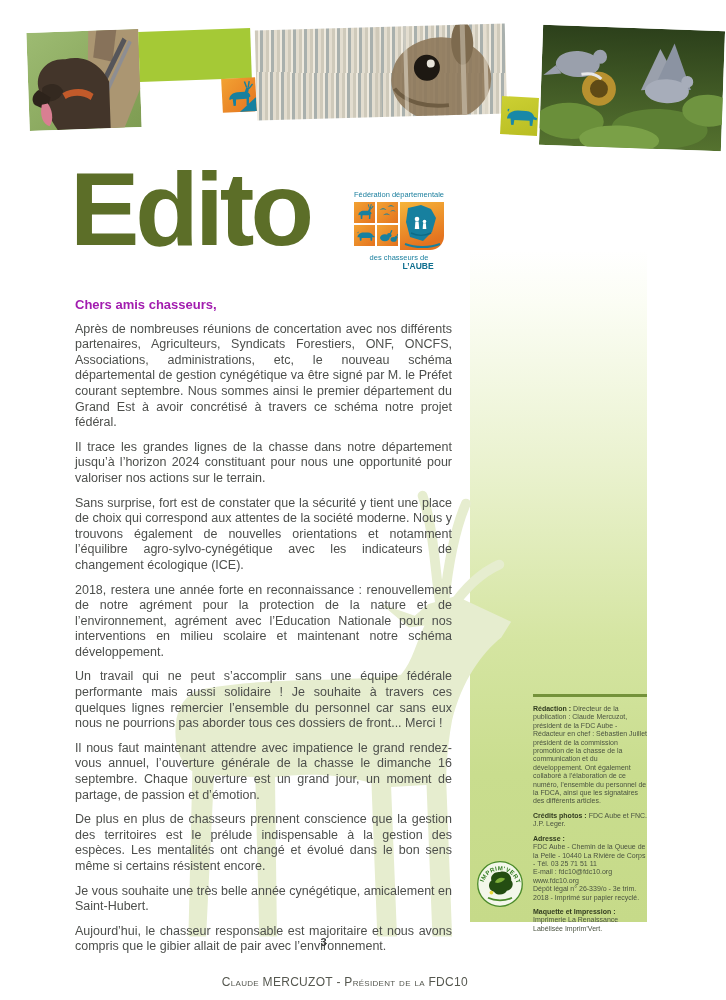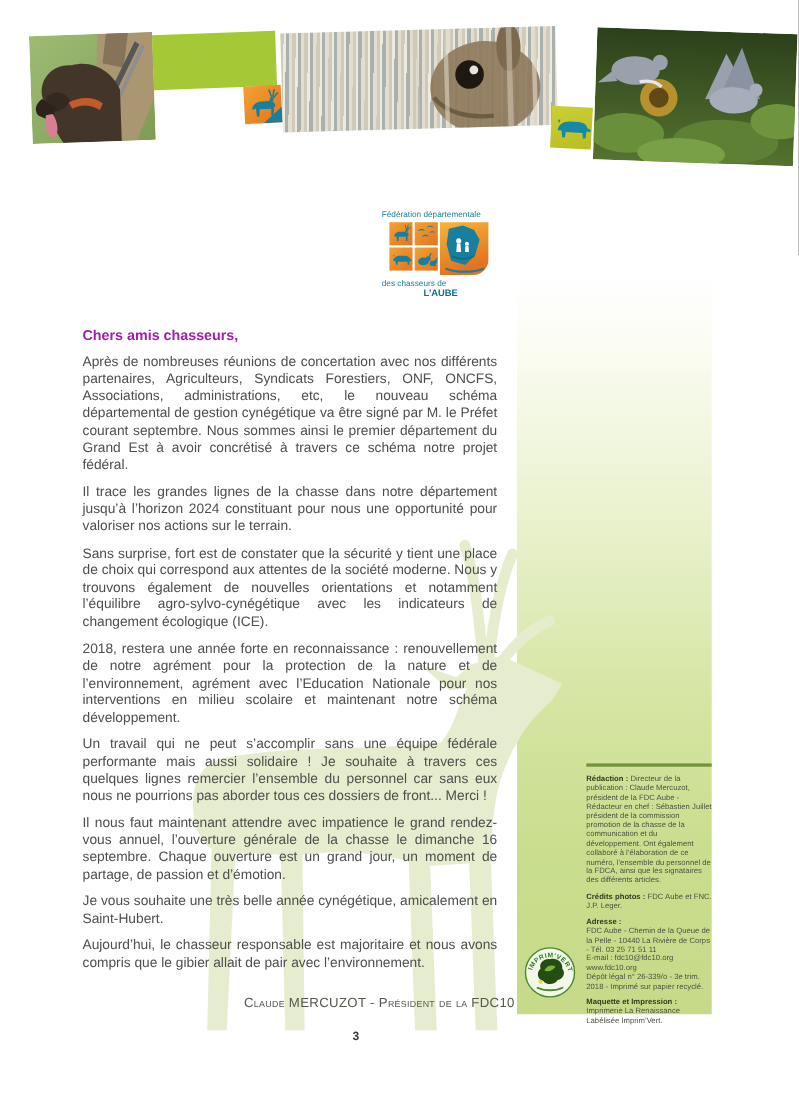--- a/index.html
+++ b/index.html
@@ -20,21 +20,21 @@
     background:repeating-linear-gradient(92deg,#cfcabb 0 3px,#efeade 3px 5px,#a9b0ad 5px 8px,#e3ddcf 8px 11px);}
   .tile-boar{left:501px;top:97px;width:37px;height:38px;transform:rotate(3deg);background:linear-gradient(160deg,#ccd033 0%,#b9bd22 100%);}
   .photo-pigeons{left:541px;top:28px;width:182px;height:120px;transform:rotate(2deg);}
   
   .page-title{
     position:absolute;left:70px;top:156px;margin:0;
     font-size:104px;line-height:1.02;font-weight:bold;letter-spacing:-4px;
     color:#5c6e28;
   }
   .fdc-logo{position:absolute;left:347px;top:190px;width:104px;}
-  .logo-top,.logo-bottom{font-size:7.5px;color:#1b7f9e;line-height:9px;}
+  .logo-top,.logo-bottom{font-size:7.5px;color:#1b7f9e;text-align:center;line-height:9px;}
   .logo-bottom b{color:#0f6f8f;font-size:8.5px;padding-left:38px;}
   .logo-grid{display:flex;gap:2px;justify-content:center;margin:3px 0;}
   .logo-col{display:flex;flex-direction:column;gap:2px;}
   .logo-row{display:flex;gap:2px;}
   .logo-sq{width:21px;height:21px;background:linear-gradient(135deg,#f2a233 0%,#e4731f 100%);}
   .logo-sq svg{display:block;width:100%;height:100%;}
   .logo-map{width:44px;height:48px;background:linear-gradient(160deg,#f6b53a 0%,#e4731f 80%);border-radius:0 0 14px 0;}
   .logo-map svg{display:block;width:100%;height:100%;}
   
   .green-panel{
@@ -172,20 +172,21 @@
         <path d="M14,40 L2,50 L20,48 Z"></path>
         <path d="M118,20 L100,62 L140,58 Z"></path>
         <path d="M132,14 L150,60 L112,62 Z" fill="#8b93a2"></path>
         <ellipse cx="126" cy="62" rx="22" ry="12" fill="#a7adba"></ellipse>
         <circle cx="146" cy="52" r="6" fill="#a7adba"></circle>
       </g>
       <path d="M40,48 C50,46 56,48 60,52" stroke="#e8e8ea" stroke-width="3" fill="none"></path>
     </svg>
   </div>
 
+  <h1 class="page-title">Edito</h1>
 
   <div class="fdc-logo">
     <div class="logo-top">Fédération départementale</div>
     <div class="logo-grid">
       <div class="logo-col">
         <div class="logo-row">
           <div class="logo-sq">
             <svg viewBox="0 0 24 24">
                 <g fill="#17809f">
                   <use href="#stag-mini"></use>
@@ -253,20 +254,21 @@
   </svg>
 
   <main class="edito-body">
     <p class="salutation">Chers amis chasseurs,</p>
     <p class="par">Après de nombreuses réunions de concertation avec nos différents partenaires, Agriculteurs, Syndicats Forestiers, ONF, ONCFS, Associations, administrations, etc, le nouveau schéma départemental de gestion cynégétique va être signé par M. le Préfet courant septembre. Nous sommes ainsi le premier département du Grand Est à avoir concrétisé à travers ce schéma notre projet fédéral.</p>
     <p class="par">Il trace les grandes lignes de la chasse dans notre département jusqu’à l’horizon 2024 constituant pour nous une opportunité pour valoriser nos actions sur le terrain.</p>
     <p class="par">Sans surprise, fort est de constater que la sécurité y tient une place de choix qui correspond aux attentes de la société moderne. Nous y trouvons également de nouvelles orientations et notamment l’équilibre agro-sylvo-cynégétique avec les indicateurs de changement écologique (ICE).</p>
     <p class="par">2018, restera une année forte en reconnaissance : renouvellement de notre agrément pour la protection de la nature et de l’environnement, agrément avec l’Education Nationale pour nos interventions en milieu scolaire et maintenant notre schéma développement.</p>
     <p class="par">Un travail qui ne peut s’accomplir sans une équipe fédérale performante mais aussi solidaire ! Je souhaite à travers ces quelques lignes remercier l’ensemble du personnel car sans eux nous ne pourrions pas aborder tous ces dossiers de front... Merci !</p>
     <p class="par">Il nous faut maintenant attendre avec impatience le grand rendez-vous annuel, l’ouverture générale de la chasse le dimanche 16 septembre. Chaque ouverture est un grand jour, un moment de partage, de passion et d’émotion.</p>
+    <p class="par">De plus en plus de chasseurs prennent conscience que la gestion des territoires est le prélude indispensable à la gestion des espèces. Les mentalités ont changé et évolué dans le bon sens même si certains résistent encore.</p>
     <p class="par">Je vous souhaite une très belle année cynégétique, amicalement en Saint-Hubert.</p>
     <p class="par">Aujourd’hui, le chasseur responsable est majoritaire et nous avons compris que le gibier allait de pair avec l’environnement.</p>
     <p class="signature">Claude MERCUZOT - Président de la FDC10</p>
   </main>
 
   <div class="sidebar-info">
     <hr class="panel-rule">
     <p class="sb-par">
       <b class="sb-label">Rédaction :</b>
       <span>Directeur de la publication : Claude Mercuzot, président de la FDC Aube - Rédacteur en chef : Sébastien Juillet président de la commission promotion de la chasse de la communication et du développement. Ont également collaboré à l’élaboration de ce numéro, l’ensemble du personnel de la FDCA, ainsi que les signataires des différents articles.</span>

